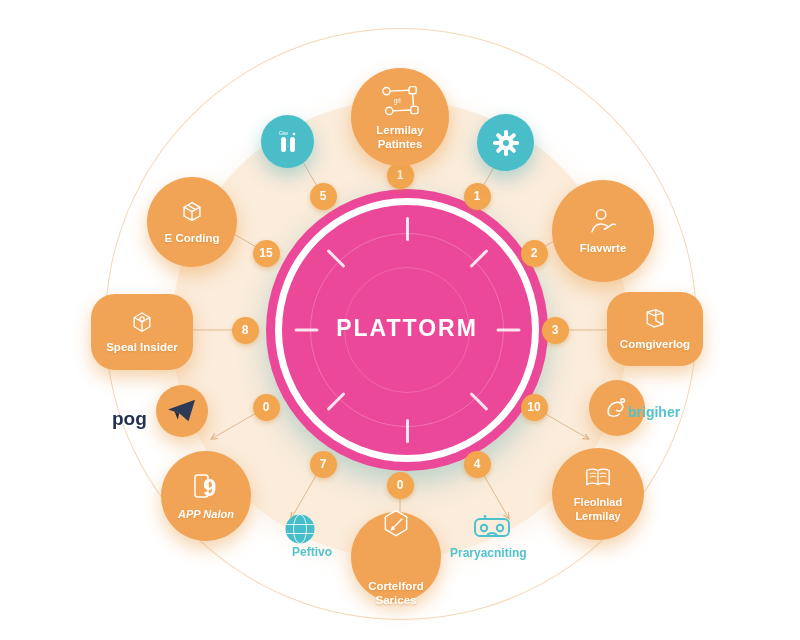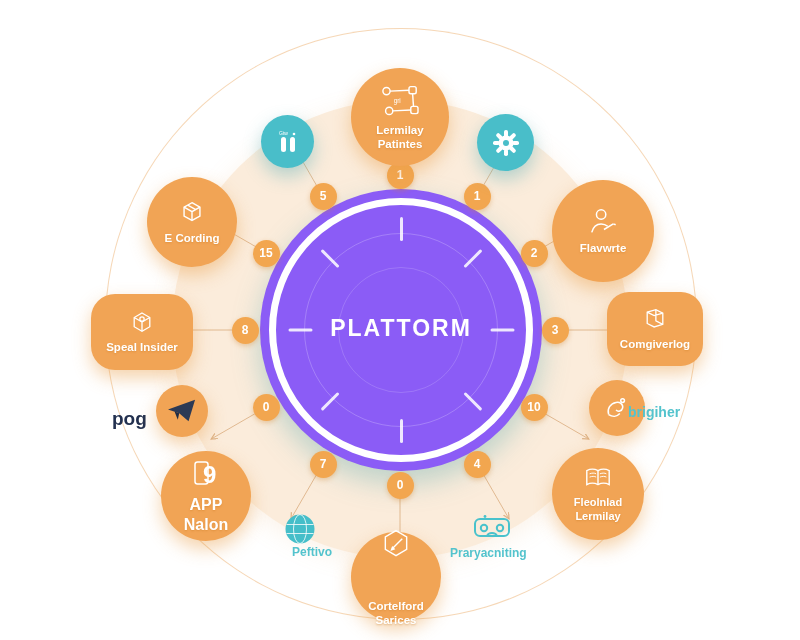--- a/index.html
+++ b/index.html
@@ -7,22 +7,22 @@
 
   .abs{position:absolute;}
 
   
   .outer-ring{left:105px;top:28px;width:590px;height:590px;border-radius:50%;
     border:1px solid rgba(238,176,110,.5);background:#fff;}
   .beige-disc{left:172px;top:100px;width:456px;height:458px;border-radius:50%;
     background:#fbecdb;box-shadow:0 6px 24px rgba(230,170,100,.15);}
 
   
-  .center-circle{left:260px;top:189px;width:282px;height:282px;border-radius:50%;
-    background:#8b5cf6;box-shadow:0 12px 28px rgba(70,160,170,.35);}
+  .center-circle{left:266px;top:189px;width:282px;height:282px;border-radius:50%;
+    background:#ec4899;box-shadow:0 12px 28px rgba(70,160,170,.35);}
   .white-ring{position:absolute;inset:9px;border:7px solid #ffffff;border-radius:50%;}
   .faint-ring1{position:absolute;inset:44px;border:1px solid rgba(255,255,255,.22);border-radius:50%;}
   .faint-ring2{position:absolute;inset:78px;border:1px solid rgba(255,255,255,.16);border-radius:50%;}
   .tick{position:absolute;left:50%;top:50%;width:3px;height:24px;margin:-12px 0 0 -1.5px;
     background:rgba(255,255,255,.85);border-radius:2px;}
   .center-title{position:absolute;left:0;right:0;top:50%;transform:translateY(-54%);
     text-align:center;color:#ffffff;font-size:23px;font-weight:bold;letter-spacing:2px;}
 
   
   .badge{width:27px;height:27px;margin:-13.5px 0 0 -13.5px;border-radius:50%;
@@ -212,21 +212,21 @@
   </div>
   <div class="abs teal-text" style="left:628px;top:404px;font-size:14px;">brigiher</div>
 
   <div class="abs node circle" style="left:161px;top:451px;width:90px;height:90px;">
     <span>
       <svg width="34" height="34" viewBox="0 0 34 34">
         <rect x="6" y="5" width="13" height="22" rx="2.5" fill="none" stroke="#fff" stroke-width="1.5"></rect>
         <text x="14" y="26" font-size="24" font-weight="bold" fill="#fff">9</text>
       </svg>
     </span>
-    <span class="lbl" style="font-size:16px;">APP Nalon</span>
+    <span class="lbl" style="font-size:11px;font-style:italic;">APP Nalon</span>
   </div>
 
   <div class="abs node circle" style="left:552px;top:448px;width:92px;height:92px;">
     <span>
       <svg width="32" height="28" viewBox="0 0 34 30" fill="none" stroke="#fff" stroke-width="1.5">
         <path d="M5 7c4-2 8-2 12 0 4-2 8-2 12 0v15c-4-2-8-2-12 0-4-2-8-2-12 0z"></path>
         <path d="M17 7v15"></path>
         <path d="M8 10.5c3-1 5-1 7 0M8 14c3-1 5-1 7 0M19 10.5c3-1 5-1 7 0M19 14c3-1 5-1 7 0" stroke-width="1"></path>
       </svg>
     </span>
@@ -235,21 +235,21 @@
 
   <div class="abs" style="left:283px;top:512px;">
     <svg width="34" height="34" viewBox="0 0 34 34">
       <circle cx="17" cy="17" r="14.5" fill="#45bec9"></circle>
       <ellipse cx="17" cy="17" rx="6.5" ry="14.5" fill="none" stroke="rgba(255,255,255,.8)" stroke-width="1"></ellipse>
       <path d="M3.5 12.5h27M3.5 21.5h27" stroke="rgba(255,255,255,.8)" stroke-width="1" fill="none"></path>
     </svg>
   </div>
   <div class="abs teal-text" style="left:272px;top:545px;width:60px;text-align:right;font-size:12px;">Peftivo</div>
 
-  <div class="abs node circle" style="left:351px;top:532px;width:90px;height:90px;gap:38px;">
+  <div class="abs node circle" style="left:351px;top:512px;width:90px;height:90px;gap:38px;">
     <span>
       <svg width="32" height="34" viewBox="0 0 36 38" fill="none" stroke="#fff" stroke-width="1.6">
         <path d="M18 4l12 7v14l-12 7-12-7V11z"></path>
         <path d="M14 24L25 13"></path>
         <path d="M13 25.5l1-2.8 1.8 1.8z" fill="#fff"></path>
       </svg>
     </span>
     <span class="lbl" style="max-width:70px;">Cortelford Sarices</span>
   </div>
 

